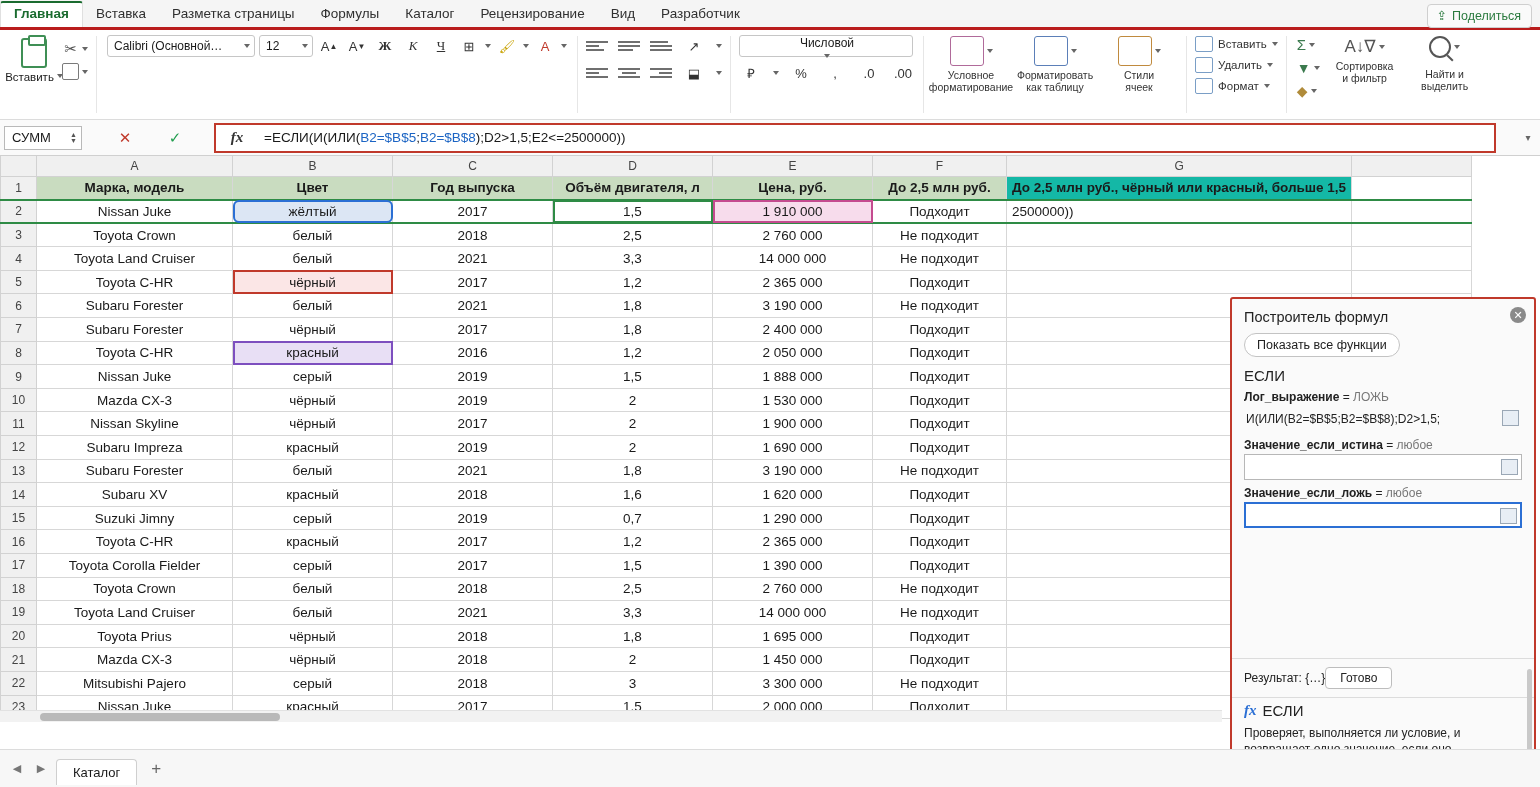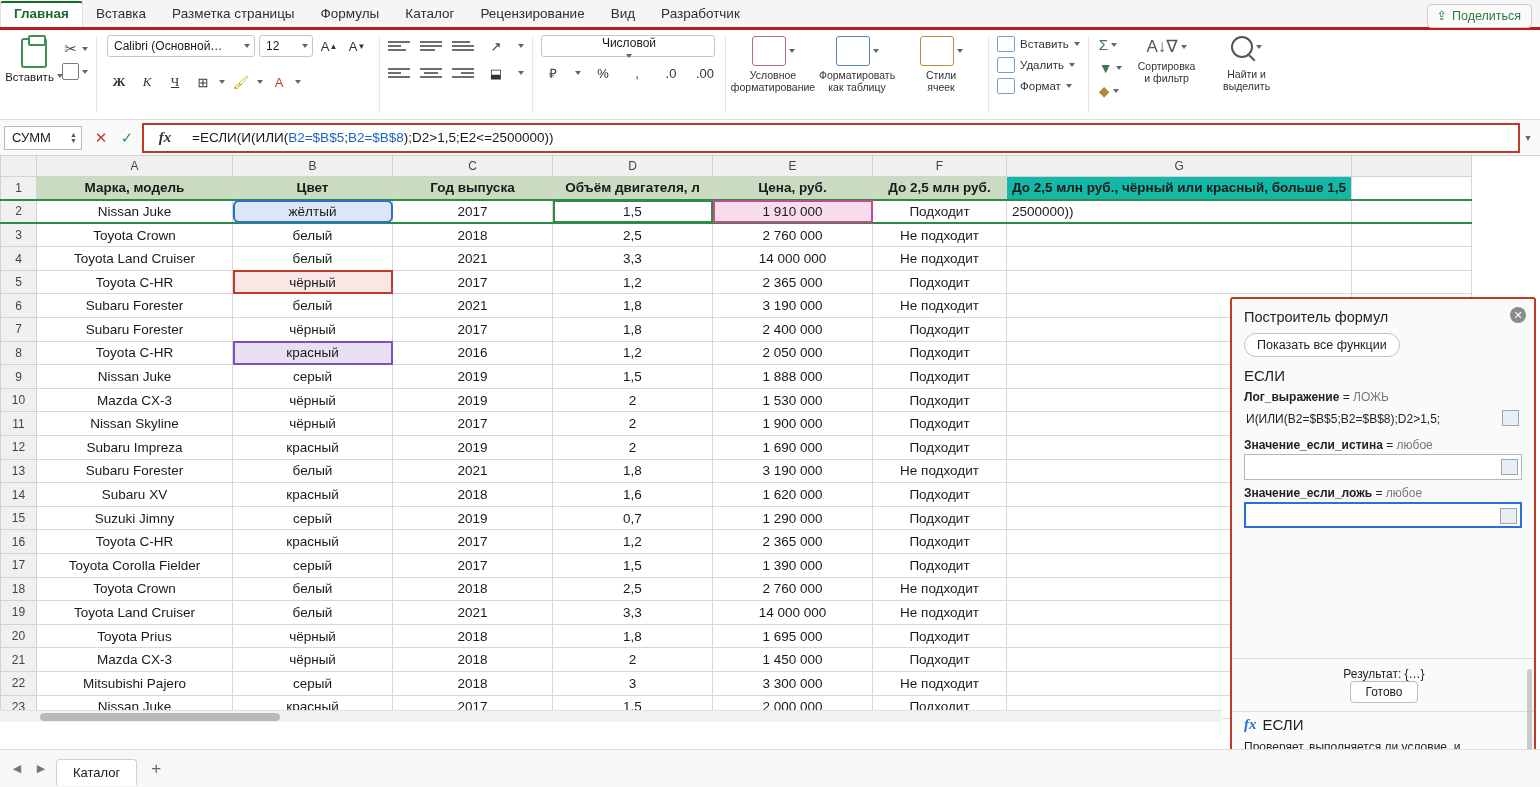--- a/index.html
+++ b/index.html
@@ -58,21 +58,21 @@
     content:""; position:absolute; left:5px; top:-5px; width:14px; height:7px;
     border:2px solid #3f8f55; border-radius:2px; background:#fff;
   }
   .paste-label { font-size:11.5px; margin-top:3px; }
   .mini-col { display:flex; flex-direction:column; gap:6px; padding-top:6px; }
   .mini-btn { display:flex; align-items:center; gap:3px; font-size:11px; color:#444; }
   .sq { width:17px; height:17px; border:1.5px solid #7a7a7a; border-radius:2px; display:inline-block; }
   .sq.scissor { border:none; font-size:15px; line-height:17px; text-align:center; color:#555;}
   .caret { width:0;height:0;border-left:3.5px solid transparent;border-right:3.5px solid transparent;border-top:4px solid #666; display:inline-block;}
 
-  .fontgroup { display:flex; flex-direction:column; gap:14px; padding:5px 8px 0 8px;}
+  .fontgroup { display:flex; gap:4px; padding:5px 8px 0 8px;}
   .frow { display:flex; align-items:center; gap:4px; }
   .combo {
     border:1px solid #c6c6c6; background:#fff; height:22px; border-radius:3px;
     display:flex; align-items:center; padding:0 4px 0 6px; font-size:12px; gap:4px;
     justify-content:space-between;
   }
   .btnsm {
     width:24px;height:22px;border:1px solid transparent;border-radius:3px;
     display:flex;align-items:center;justify-content:center;font-size:13px;color:#333;
   }
@@ -104,21 +104,21 @@
   .findcol { display:flex; flex-direction:column; align-items:center; gap:10px; width:70px;}
   .magnifier {
     width:22px;height:22px;border:2px solid #555;border-radius:50%;position:relative;
   }
   .magnifier:after{content:"";position:absolute;width:2px;height:8px;background:#555;right:-2px;bottom:-6px;transform:rotate(-45deg);}
 
   
   .formulabar {
     height:36px; display:flex; align-items:center;
     border-bottom:1px solid #d0d0d0; background:#fafafa;
-    padding:0 4px; position:relative;
+    padding:0 4px; position:relative;gap:24px;
   }
   .namebox {
     width:78px; height:24px; border:1px solid #b9b9b9; background:#fff;
     display:flex; align-items:center; justify-content:space-between;
     padding:0 4px 0 7px; font-size:13px; margin-right:6px;
   }
   .fbtn { width:26px; text-align:center; font-size:15px; }
   .fbtn.x { color:#c0392b; }
   .fbtn.v { color:#1f9d4d; }
   .fbtn.fx { color:#333; font-style:italic; font-family:"Liberation Serif", serif; font-weight:bold;}
@@ -195,21 +195,20 @@
   .arg-input.focused { border:2px solid #2b6fd4; }
   .arg-input.noborder { border:none; background:transparent; padding-left:2px;}
   .picker {
     position:absolute; right:3px; top:4px; width:17px; height:16px;
     border:1px solid #9aa7b5; background:#e8eef5;
   }
   .builder-sep { border-top:1px solid #dcdcdc; margin-top:10px; }
   .result-row {
     display:flex; align-items:center; 
     padding:8px 10px 8px 12px;
-    flex-direction:column;
   }
   .done-btn {
     border:1px solid #bdbdbd; background:#fff; border-radius:4px;
     padding:3px 14px; font-size:12px;
   }
   .help-head { display:flex; align-items:center; gap:6px; padding:4px 12px 2px 12px; }
   .help-fx { color:#2b6fd4; font-style:italic; font-family:"Liberation Serif", serif; font-weight:bold; font-size:15px;}
   .help-title { font-size:15px; }
   .help-body { padding:4px 12px 0 12px; line-height:1.35; font-size:12px; }
   .panel-scroll {

